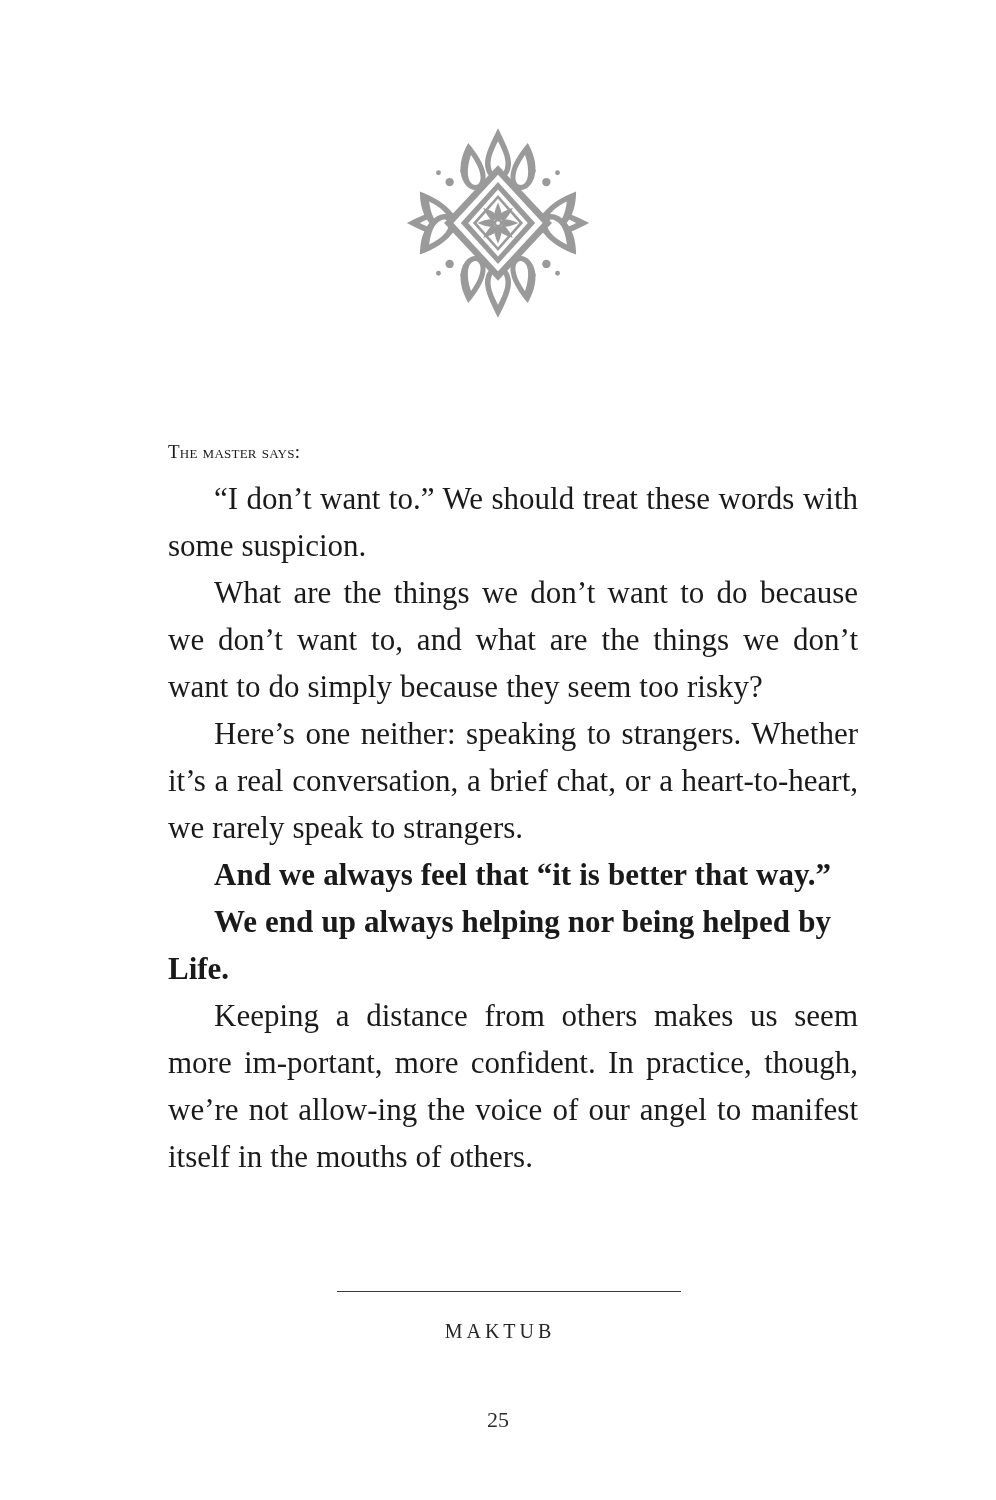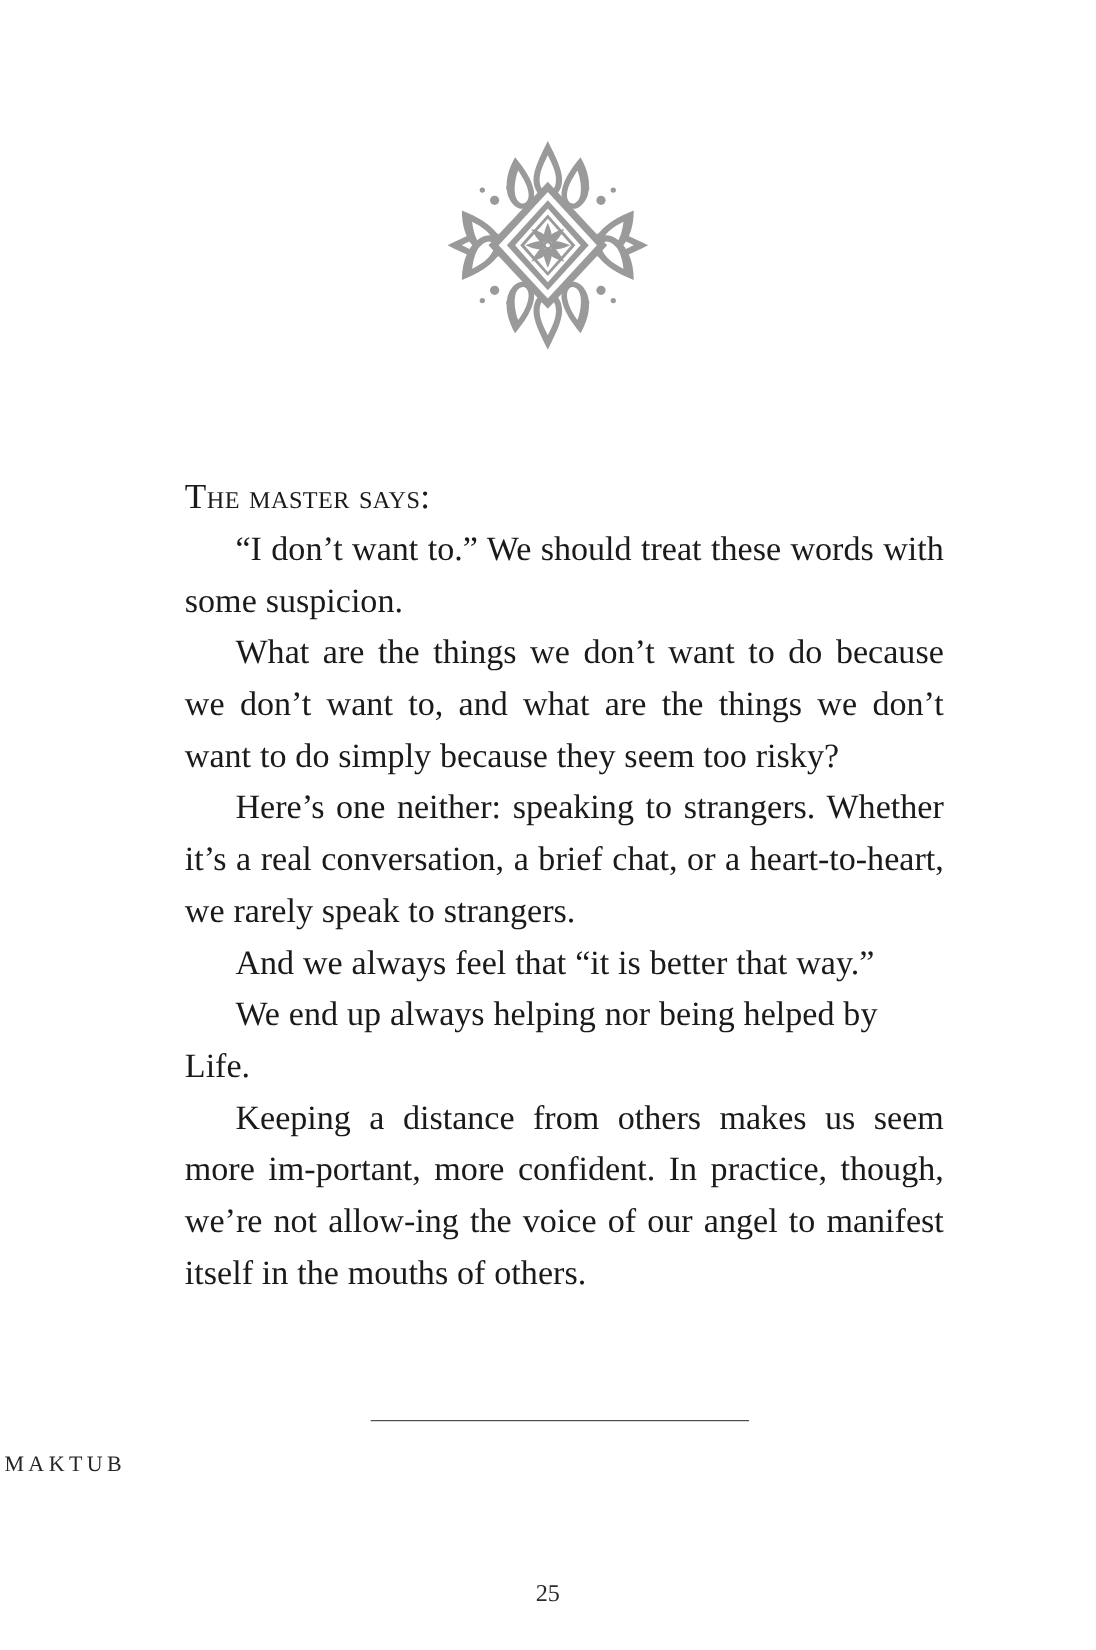--- a/index.html
+++ b/index.html
@@ -42,21 +42,21 @@
 
   
   .text-block {
     position: absolute;
     left: 168px;
     top: 428px;
     width: 690px;
   }
 
   .lead-line {
-    font-size: 32px;
+    font-size: 19px;
     line-height: 47px;
     letter-spacing: 0.012em;
     font-variant: small-caps;
     text-transform: lowercase;
     margin: 0 0 0 0;
     white-space: pre;
   }
   .lead-line .cap {
     font-variant: normal;
     text-transform: uppercase;
@@ -67,54 +67,55 @@
     line-height: 47px;
     margin: 0;
     text-align: justify;
     text-indent: 46px;
     text-justify: inter-word;
     hyphens: manual;
     word-spacing: 0.01em;
   }
   p.body-par.no-justify {
     text-align: left;
+    font-weight: bold;
   }
 
   
   .footer-rule {
     position: absolute;
     left: 337px;
     top: 1291px;
     width: 344px;
     height: 1px;
     background: #3b3b3b;
   }
 
   .footer-title {
     position: absolute;
     left: 0;
     right: 0;
     top: 1319px;
+    text-align: center;
     font-size: 20px;
     line-height: 24px;
     letter-spacing: 0.20em;
     text-indent: 0.20em;
     color: #262626;
   }
 
   .page-number {
     position: absolute;
     left: 0;
     right: 0;
     top: 1407px;
     text-align: center;
     font-size: 22px;
     line-height: 26px;
     color: #2b2b2b;
-    margin-top: 28px;
   }
 </style>
 </head>
 <body style="background: rgb(255, 255, 255); color: rgb(26, 26, 26);">
 
 <div class="page">
 
   <div class="ornament-wrap">
     <svg viewBox="0 0 200 208" xmlns="http://www.w3.org/2000/svg">
       <g fill="#9a9a9a">

